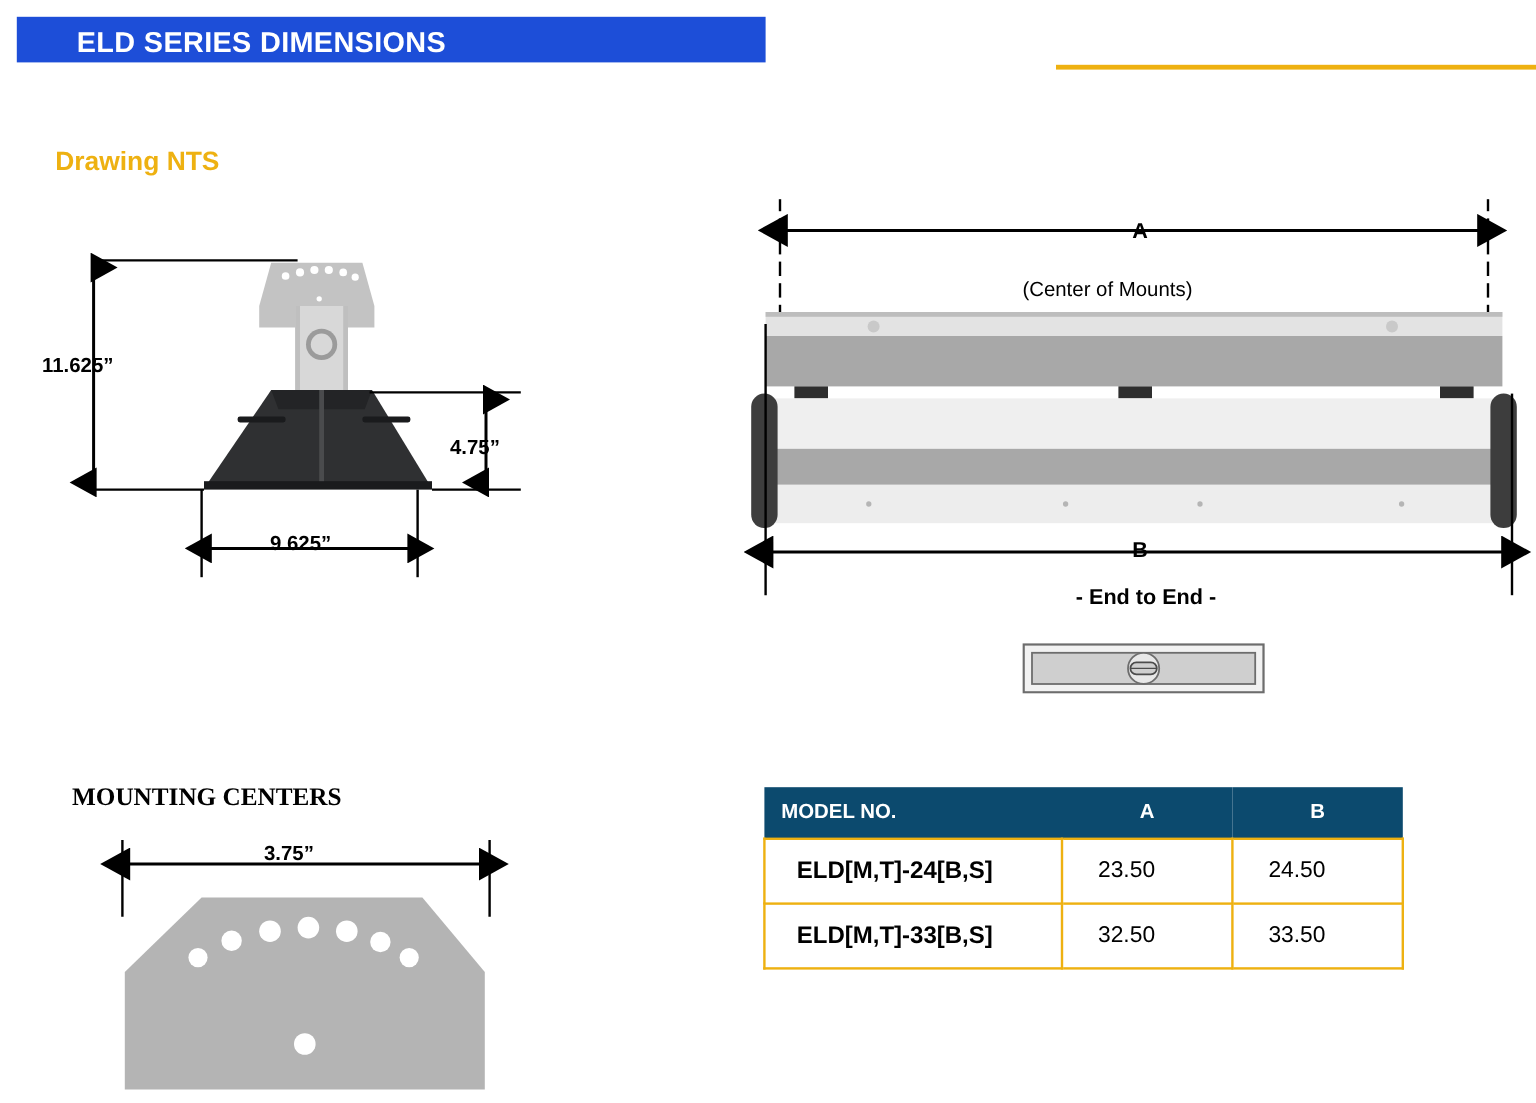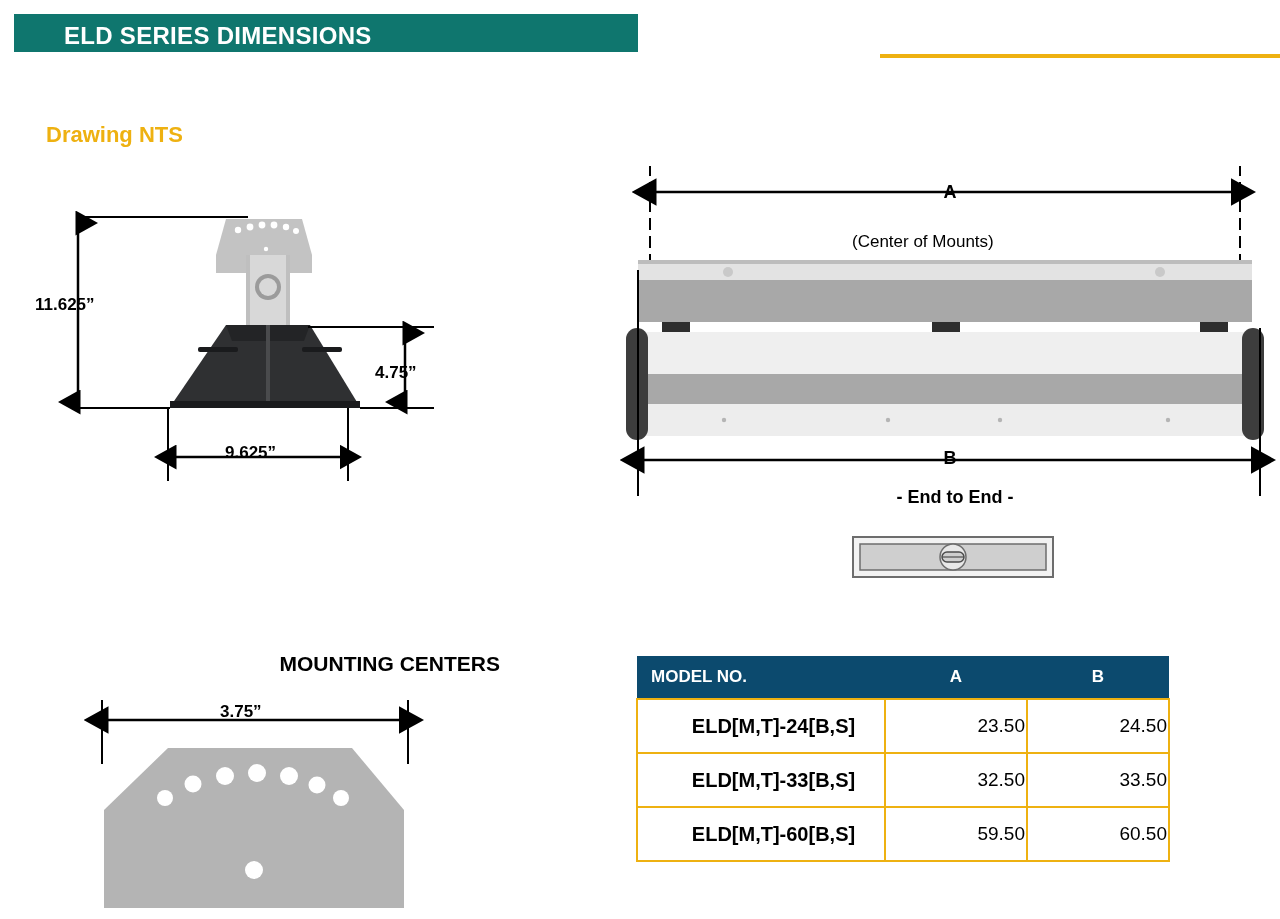--- a/index.html
+++ b/index.html
@@ -19,21 +19,21 @@
   
   #header-band {
     position: absolute;
     left: 0; top: 14px;
     width: 1280px; height: 38px;
   }
   #header-left-bar {
     position: absolute;
     left: 14px; top: 0;
     width: 624px; height: 38px;
-    background: #0f766e;
+    background: #1d4ed8;
   }
   #header-title {
     position: absolute;
     left: 50px; top: 8px;
     font-size: 24px;
     font-weight: bold;
     color: #ffffff;
     letter-spacing: 0.3px;
   }
   #header-right-bar {
@@ -119,23 +119,24 @@
     position: absolute;
     left: 852px; top: 536px;
     width: 202px; height: 42px;
   }
 
   
   #mounting-centers-title {
     position: absolute;
     left: 60px; top: 652px;
     width: 440px;
-    text-align: right;
+    text-align: left;
     font-size: 21px;
     font-weight: bold;
+    font-family: Liberation Serif, serif;
   }
   #mounting-plate {
     position: absolute;
     left: 60px; top: 688px;
     width: 400px; height: 225px;
   }
 
   
   #spec-table {
     position: absolute;
@@ -154,26 +155,26 @@
     border: none;
   }
   #spec-table thead th.model-head {
     text-align: left;
     padding-left: 14px;
   }
   #spec-table tbody td {
     border: 2px solid #eeb111;
     height: 50px;
     font-size: 19px;
-    text-align: right;
+    text-align: left;
     color: #000;
     padding-left: 29px;
   }
   #spec-table tbody td.model-cell {
-    text-align: center;
+    text-align: left;
     padding-left: 26px;
     font-weight: bold;
     font-size: 20px;
   }
   #spec-table col.c-model { width: 248px; }
   #spec-table col.c-a { width: 142px; }
   #spec-table col.c-b { width: 142px; }
 </style>
 </head>
 <body>
@@ -371,19 +372,14 @@
     <tr>
       <td class="model-cell">ELD[M,T]-24[B,S]</td>
       <td>23.50</td>
       <td>24.50</td>
     </tr>
     <tr>
       <td class="model-cell">ELD[M,T]-33[B,S]</td>
       <td>32.50</td>
       <td>33.50</td>
     </tr>
-    <tr>
-      <td class="model-cell">ELD[M,T]-60[B,S]</td>
-      <td>59.50</td>
-      <td>60.50</td>
-    </tr>
   </tbody>
 </table>
 
 </body></html>

